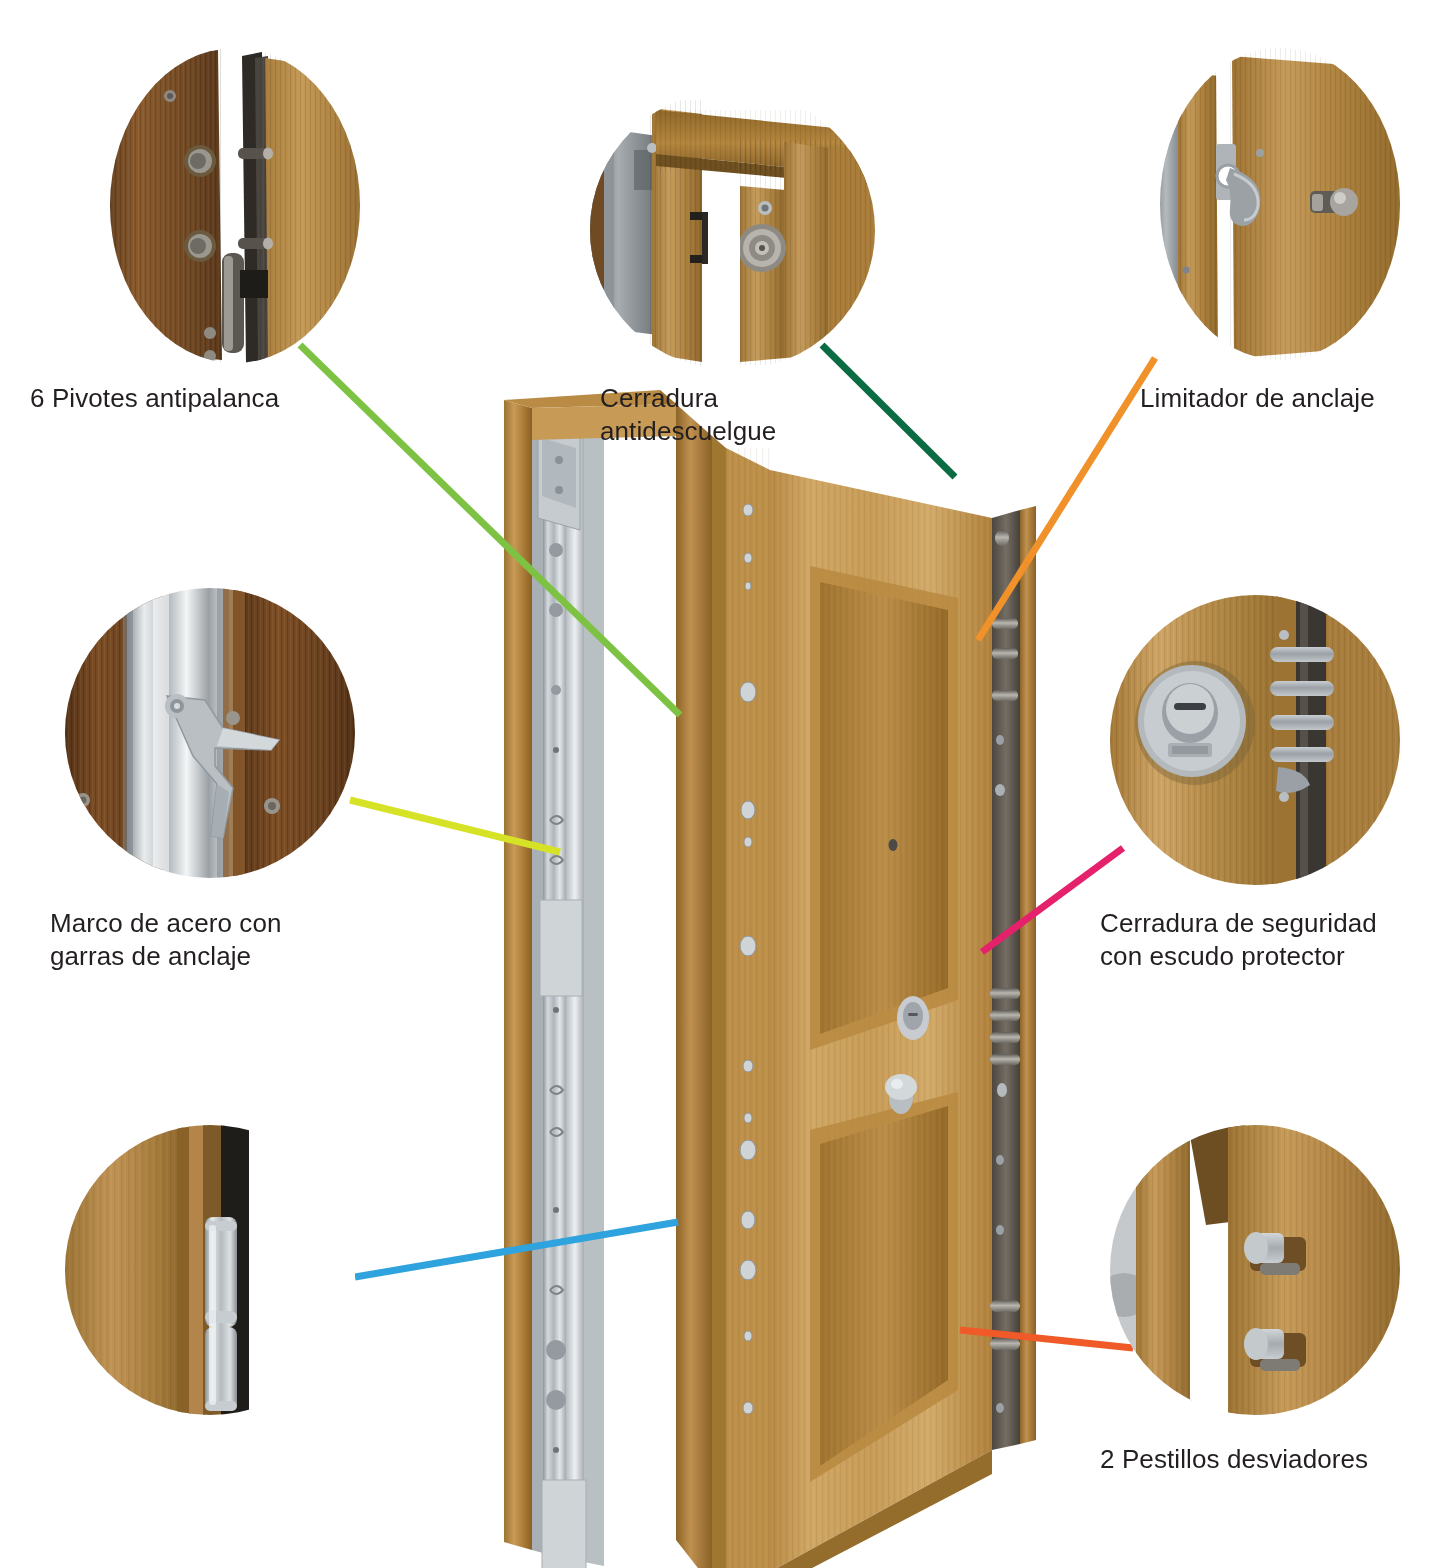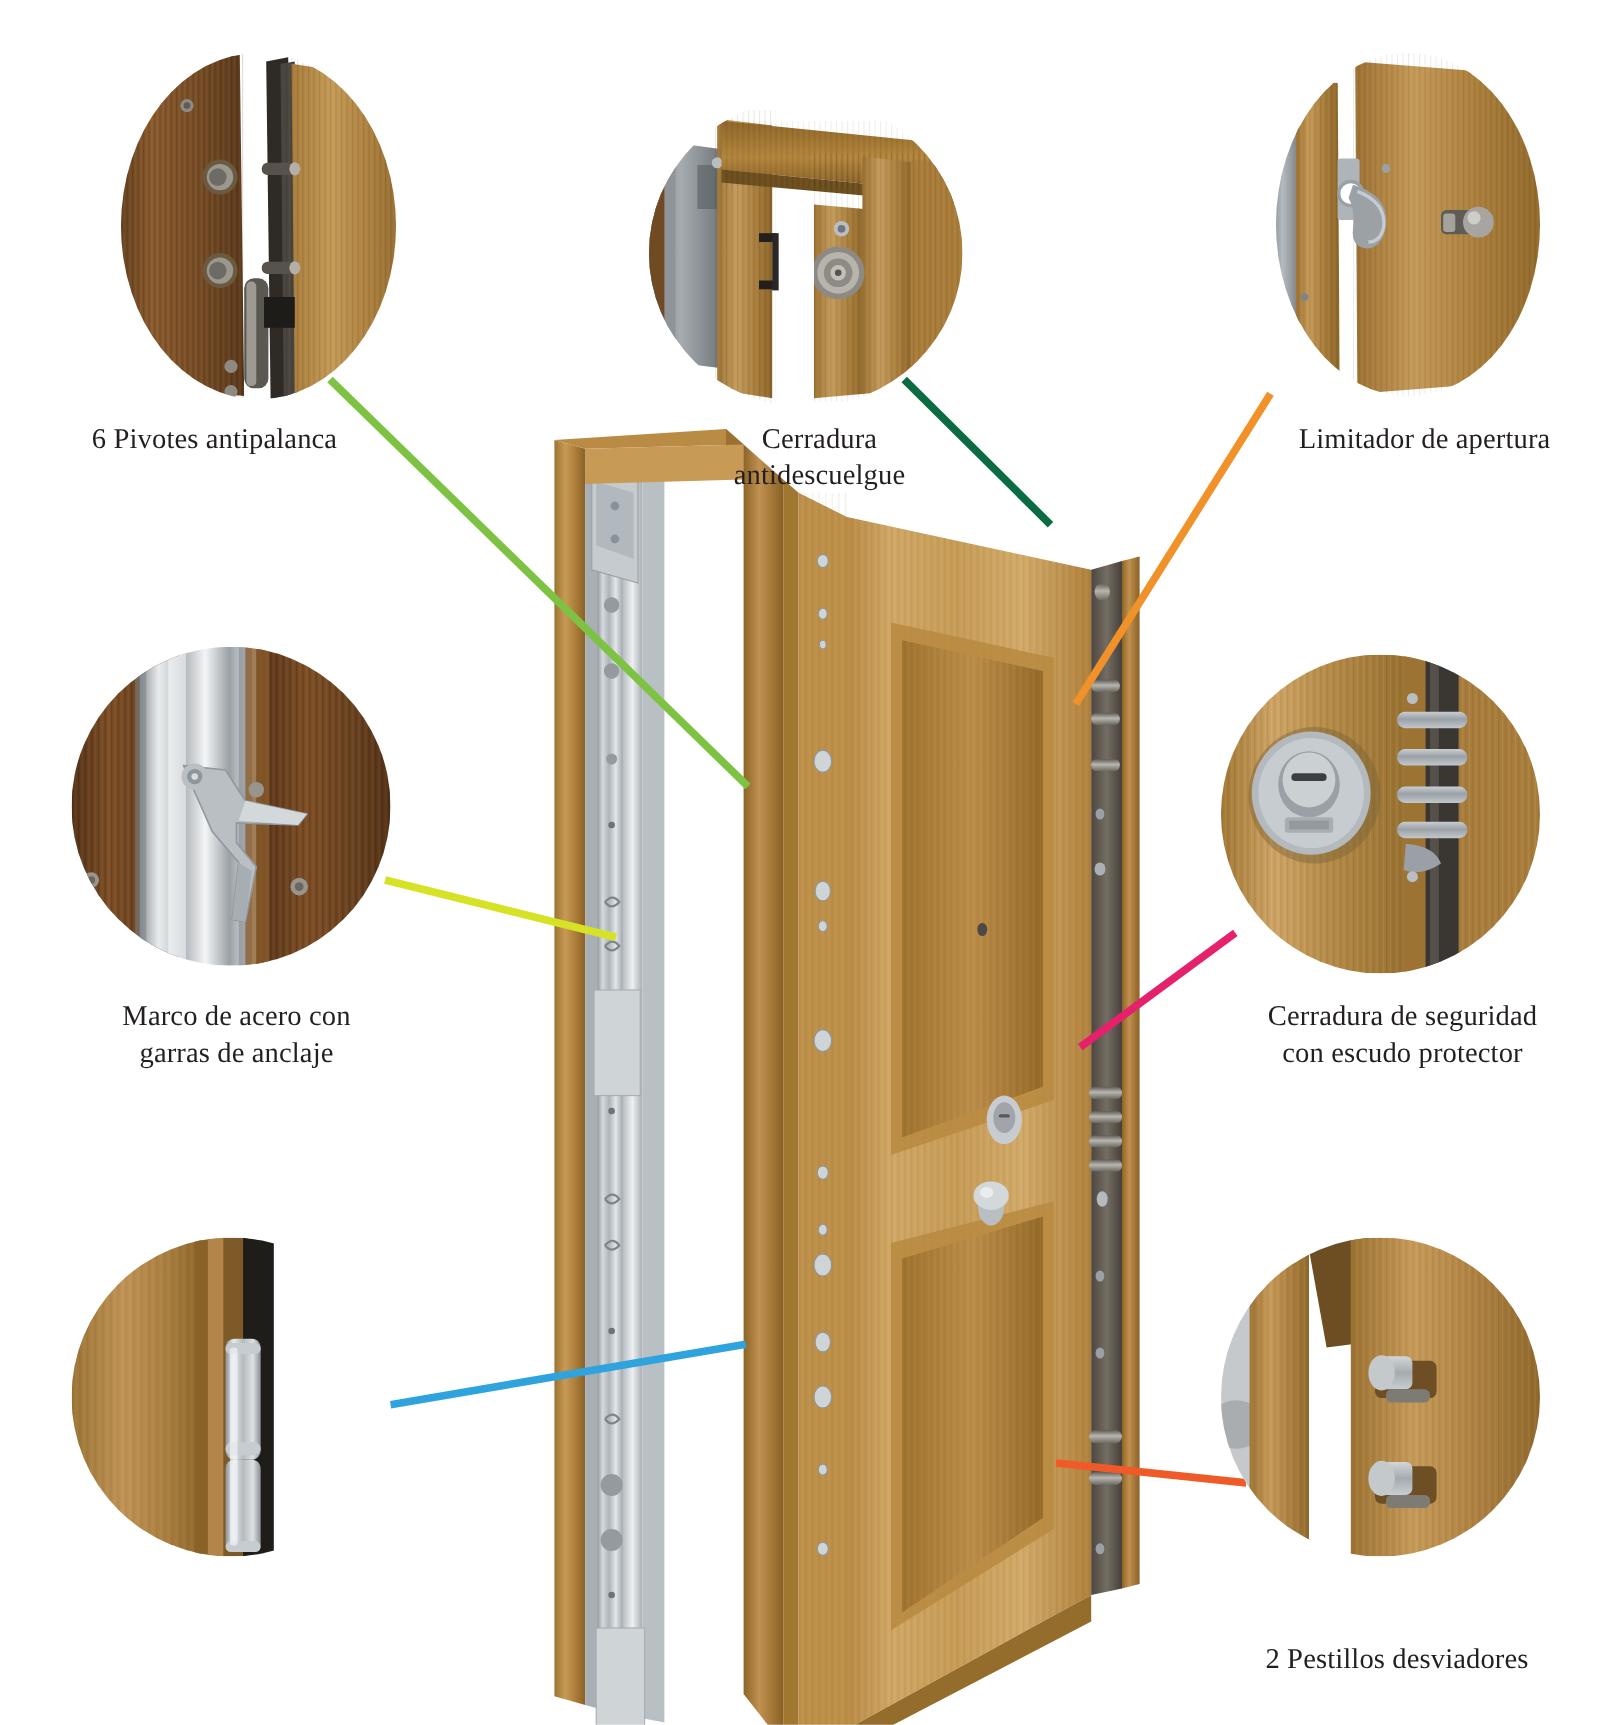--- a/index.html
+++ b/index.html
@@ -27,21 +27,21 @@
   
   .label {
     position:absolute;
     z-index:12;
     color:#231f20;
     font-size:26px;
     line-height:1.28;
     white-space:pre-line;
     letter-spacing:.1px;
   }
-  .label.center { text-align:center;font-family:Liberation Serif, serif; }
+  .label.center { text-align:left; }
 
   
   #door-illustration { position:absolute; z-index:4; }
 </style>
 </head>
 <body>
 
 <div class="stage">
 
   <svg id="door-illustration" x="0" y="0" width="560" height="1200" viewBox="0 0 560 1200" style="left:480px; top:390px;">
@@ -595,24 +595,24 @@
       <ellipse cx="146" cy="219" rx="12" ry="16" fill="#c4c9cc"></ellipse>
       <rect x="150" y="234" width="40" height="12" rx="5" fill="#7e7b75"></rect>
     </svg>
   </div>
 
   <div class="label center" style="left:30px; top:382px; width:330px;">6 Pivotes antipalanca</div>
 
   <div class="label center" style="left:600px; top:382px; width:290px;">Cerradura
 antidescuelgue</div>
 
-  <div class="label center" style="left:1140px; top:382px; width:310px;">Limitador de apertura</div>
+  <div class="label center" style="left:1140px; top:382px; width:310px;">Limitador de anclaje</div>
 
   <div class="label center" style="left:1100px; top:907px; width:350px;">Cerradura de seguridad
 con escudo protector</div>
 
   <div class="label center" style="left:50px; top:907px; width:330px;">Marco de acero con
 garras de anclaje</div>
 
 
-  <div class="label center" style="left:1100px; top:1443px; width:340px;margin-top:48px;">2 Pestillos desviadores</div>
+  <div class="label center" style="left:1100px; top:1443px; width:340px;">2 Pestillos desviadores</div>
 
 </div>
 
 </body></html>

